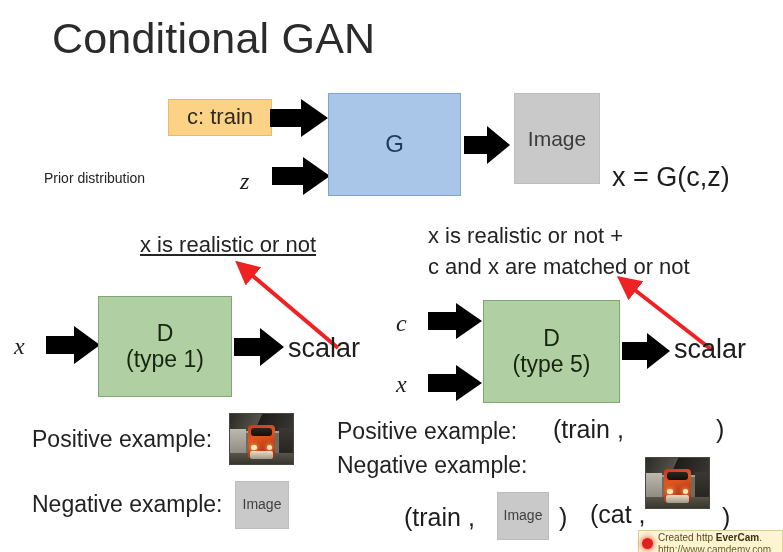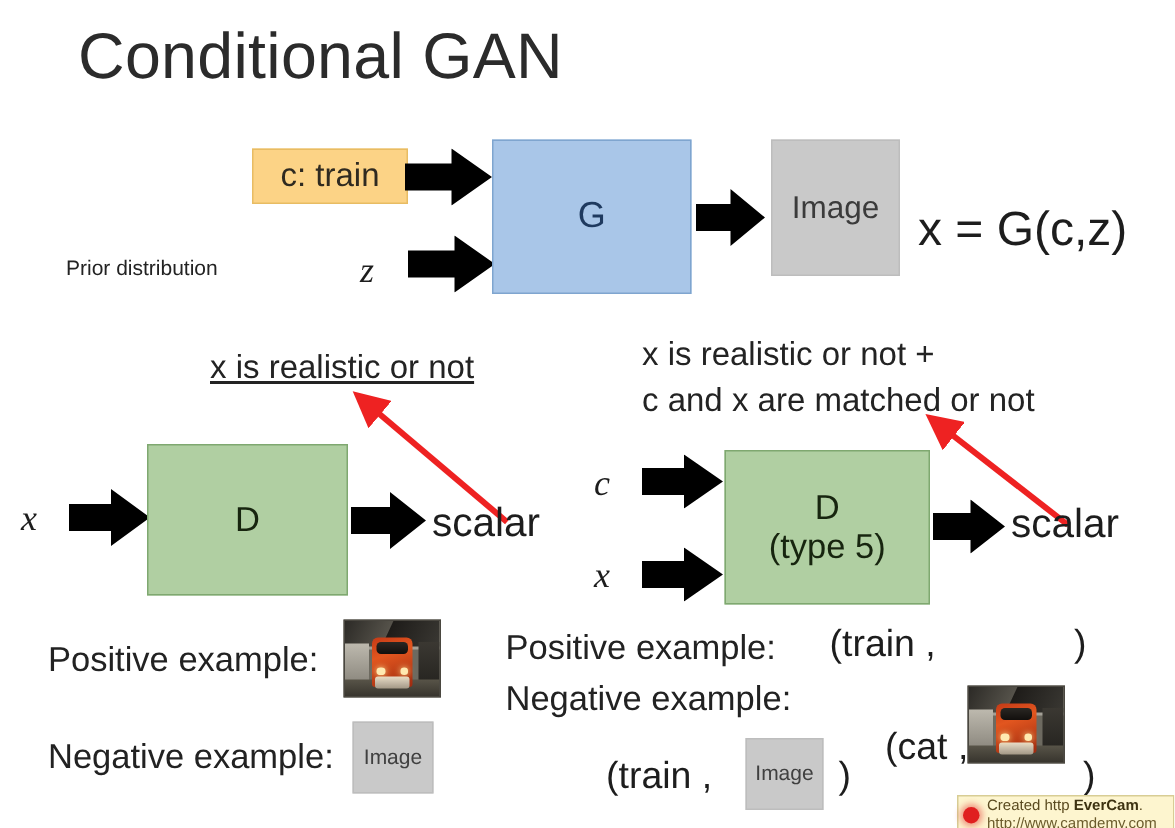--- a/index.html
+++ b/index.html
@@ -80,21 +80,21 @@
 
   
   .txt { white-space: nowrap; }
   .t-prior { font-size: 14px; color: #232323; }
   .t-z, .t-x-italic, .t-c-italic {
     font-family: "Liberation Serif", serif;
     font-style: italic;
     font-size: 24px;
     color: #1d1d1d;
   }
-  .t-formula { font-size: 32px; color: #1d1d1d; }
+  .t-formula { font-size: 27px; color: #1d1d1d; margin-top: 28px; }
   .t-caption { font-size: 22px; color: #232323; }
   .t-scalar { font-size: 27px; color: #1d1d1d; }
   .t-example { font-size: 23px; color: #222222; }
   .t-paren { font-size: 25px; color: #1d1d1d; }
 
   
   .red-arrow { pointer-events: none; }
   .red-arrow svg { display: block; }
 
   
@@ -200,20 +200,21 @@
   <div class="abs txt t-x-italic" style="left:14px; top:333px;">x</div>
 
   <div class="abs arrow-blk" style="left:46px; top:326px;">
     <svg width="54" height="38" viewBox="0 0 54 38">
       <polygon points="0,10 28,10 28,0 54,19 28,38 28,28 0,28" fill="#000000"></polygon>
     </svg>
   </div>
 
   <div class="abs box box-d" style="left:98px; top:296px; width:134px; height:101px;">
     <span>D</span>
+    <span>(type 1)</span>
   </div>
 
   <div class="abs arrow-blk" style="left:234px; top:328px;">
     <svg width="50" height="38" viewBox="0 0 50 38">
       <polygon points="0,10 26,10 26,0 50,19 26,38 26,28 0,28" fill="#000000"></polygon>
     </svg>
   </div>
 
   <div class="abs txt t-scalar" style="left:288px; top:333px;">scalar</div>
 
@@ -300,21 +301,21 @@
   <div class="abs txt t-paren" style="left:716px; top:415px;">)</div>
 
   <div class="abs txt t-example" style="left:337px; top:452px;">Negative example:</div>
 
   <div class="abs txt t-paren" style="left:404px; top:503px;">(train ,</div>
 
   <div class="abs box box-img-small" style="left:497px; top:492px; width:52px; height:48px;">Image</div>
 
   <div class="abs txt t-paren" style="left:559px; top:503px;">)</div>
 
-  <div class="abs txt t-paren" style="left:590px; top:484px;">(cat ,</div>
+  <div class="abs txt t-paren" style="left:590px; top:500px;">(cat ,</div>
 
   <div class="abs txt t-paren" style="left:722px; top:503px;">)</div>
 
   <div class="abs" id="watermark" style="left:638px; top:530px; width:145px; height:27px;">
     <div class="wm-dot"></div>
     <div class="wm-lines">
       <div class="wm-l1"><span>Created http </span><b>EverCam</b><span>.</span></div>
       <div class="wm-l2">http://www.camdemy.com</div>
     </div>
   </div>

